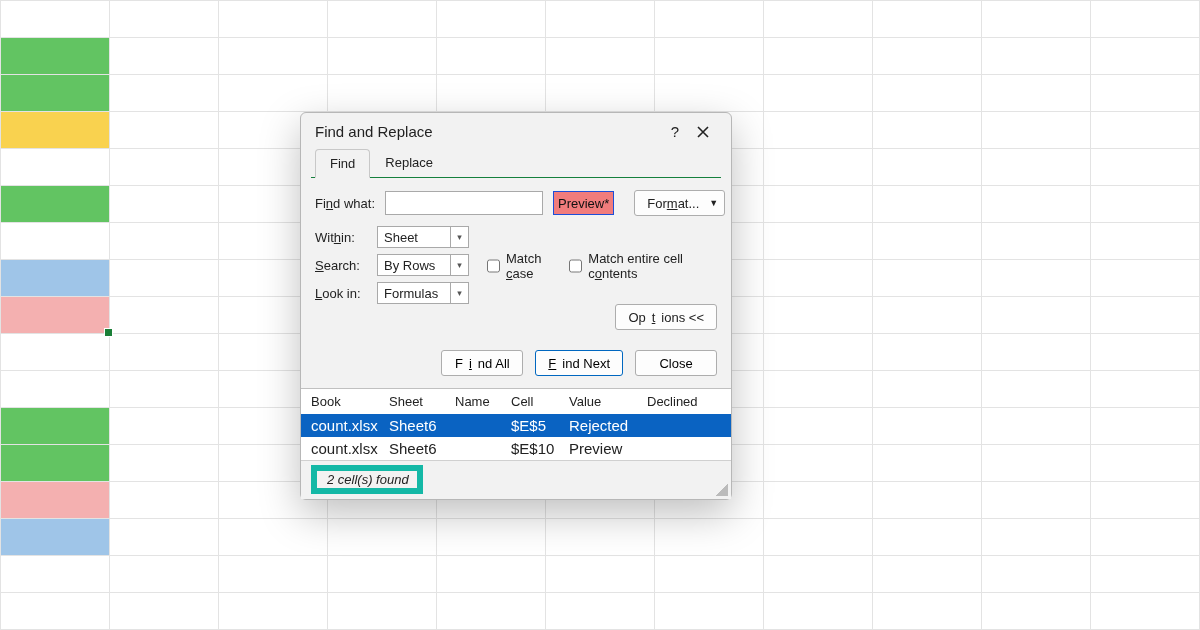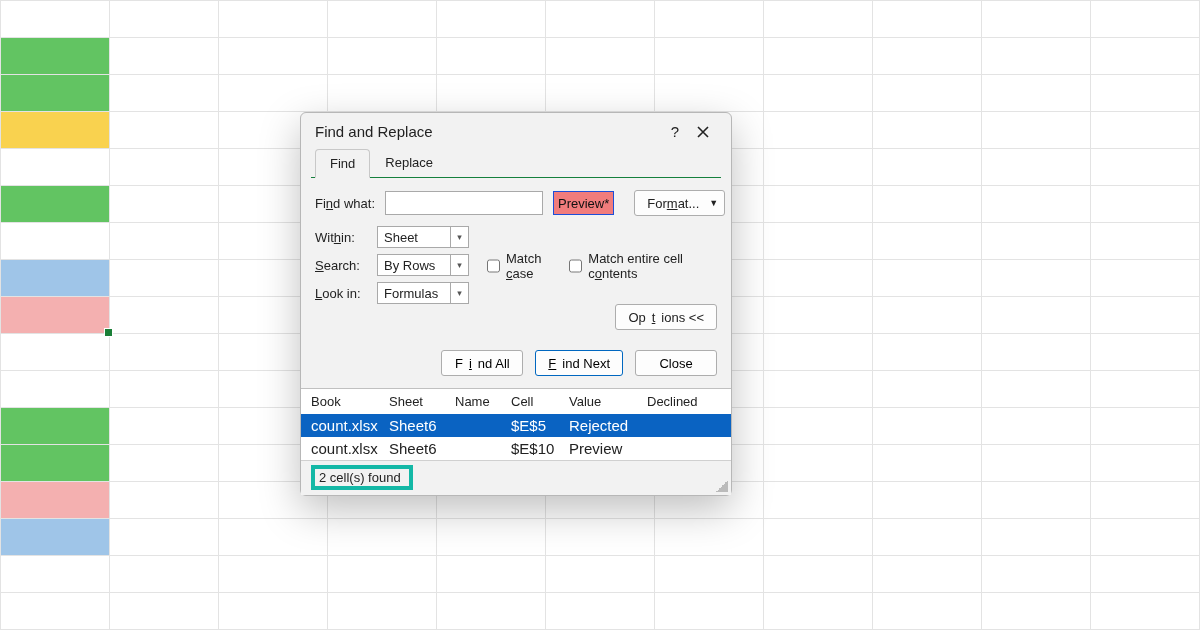--- a/index.html
+++ b/index.html
@@ -55,21 +55,21 @@
 .action-row .btn { min-width:82px; justify-content:center; }
 
 .results { background:#fff; border-top:1px solid #c0c0c0; }
 .res-head { display:flex; font-size:13px; padding:5px 10px 5px 10px; color:#222; }
 .res-head > div, .res-row > div { overflow:hidden; text-overflow:ellipsis; white-space:nowrap; }
 .col-book{width:78px}.col-sheet{width:66px}.col-name{width:56px}.col-cell{width:58px}.col-value{width:78px}.col-formula{flex:1}
 .res-row { display:flex; font-size:15px; padding:3px 10px; color:#222;}
 .res-row.sel { background:#0a63c2; color:#fff; }
 
 .status { padding:4px 10px 5px 10px; font-size:13px; color:#222; border-top:1px solid #d0d0d0; background:#f2f2f2; position:relative;}
-.status .callout { display:inline-block; border:4px solid #14b8a6; padding:1px 8px 1px 4px; }
+.status .callout { display:inline-block; border:6px solid #14b8a6; padding:1px 8px 1px 10px;font-style:italic; }
 .resize { position:absolute; right:3px; bottom:3px; width:12px; height:12px; background:
   linear-gradient(135deg, transparent 50%, #bbb 50%);}
 
 u{text-decoration:underline;}
 </style>
 </head>
 <body>
 
 <div class="grid">
 <table>

